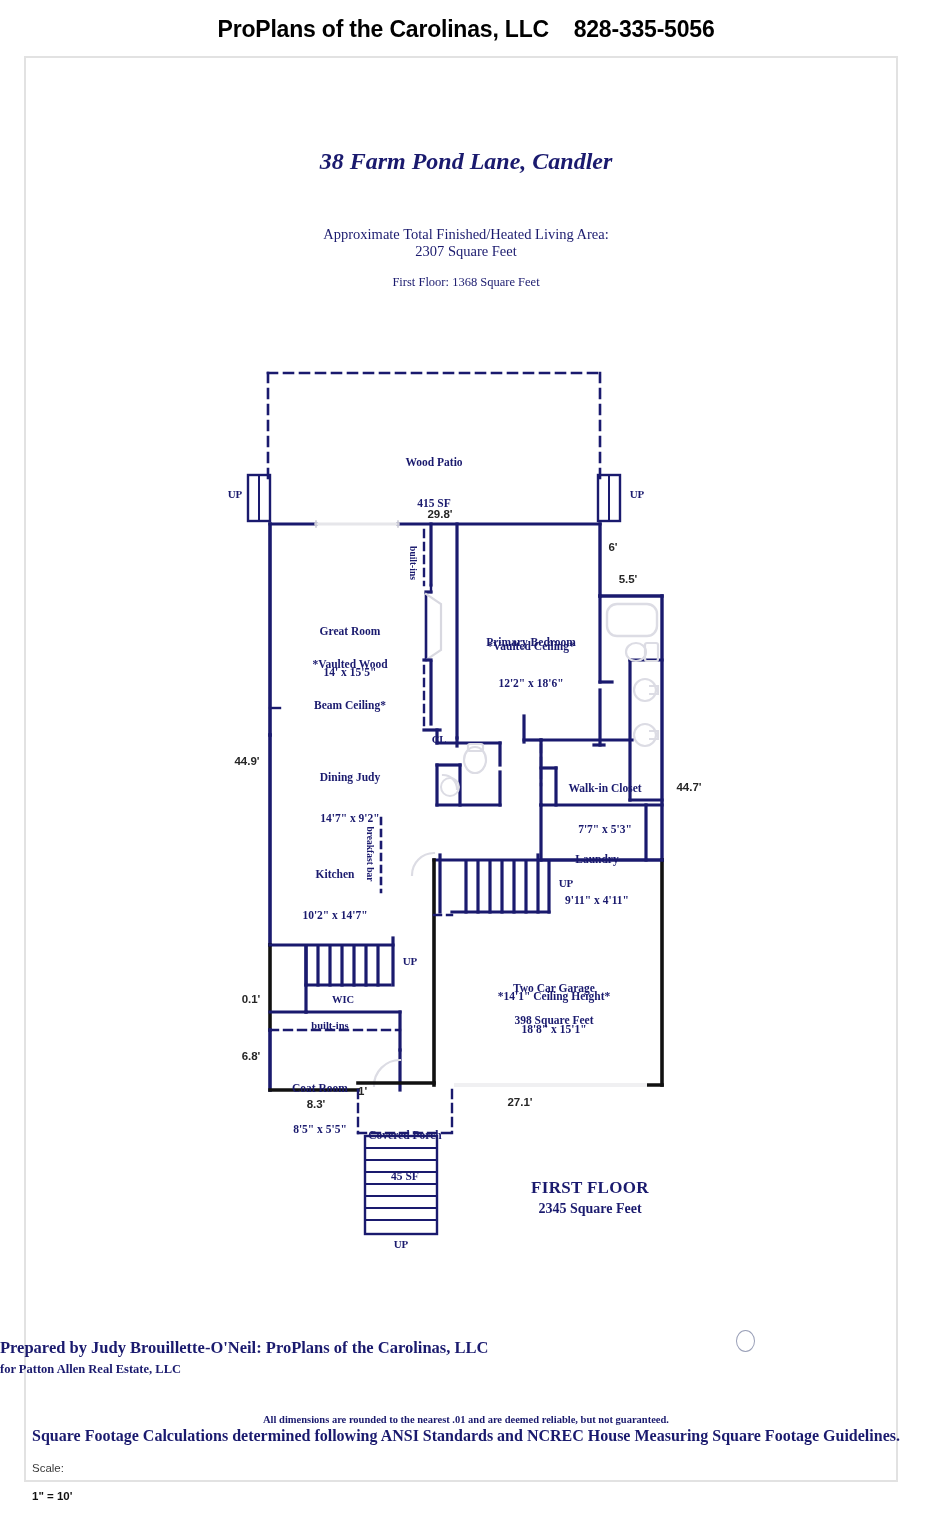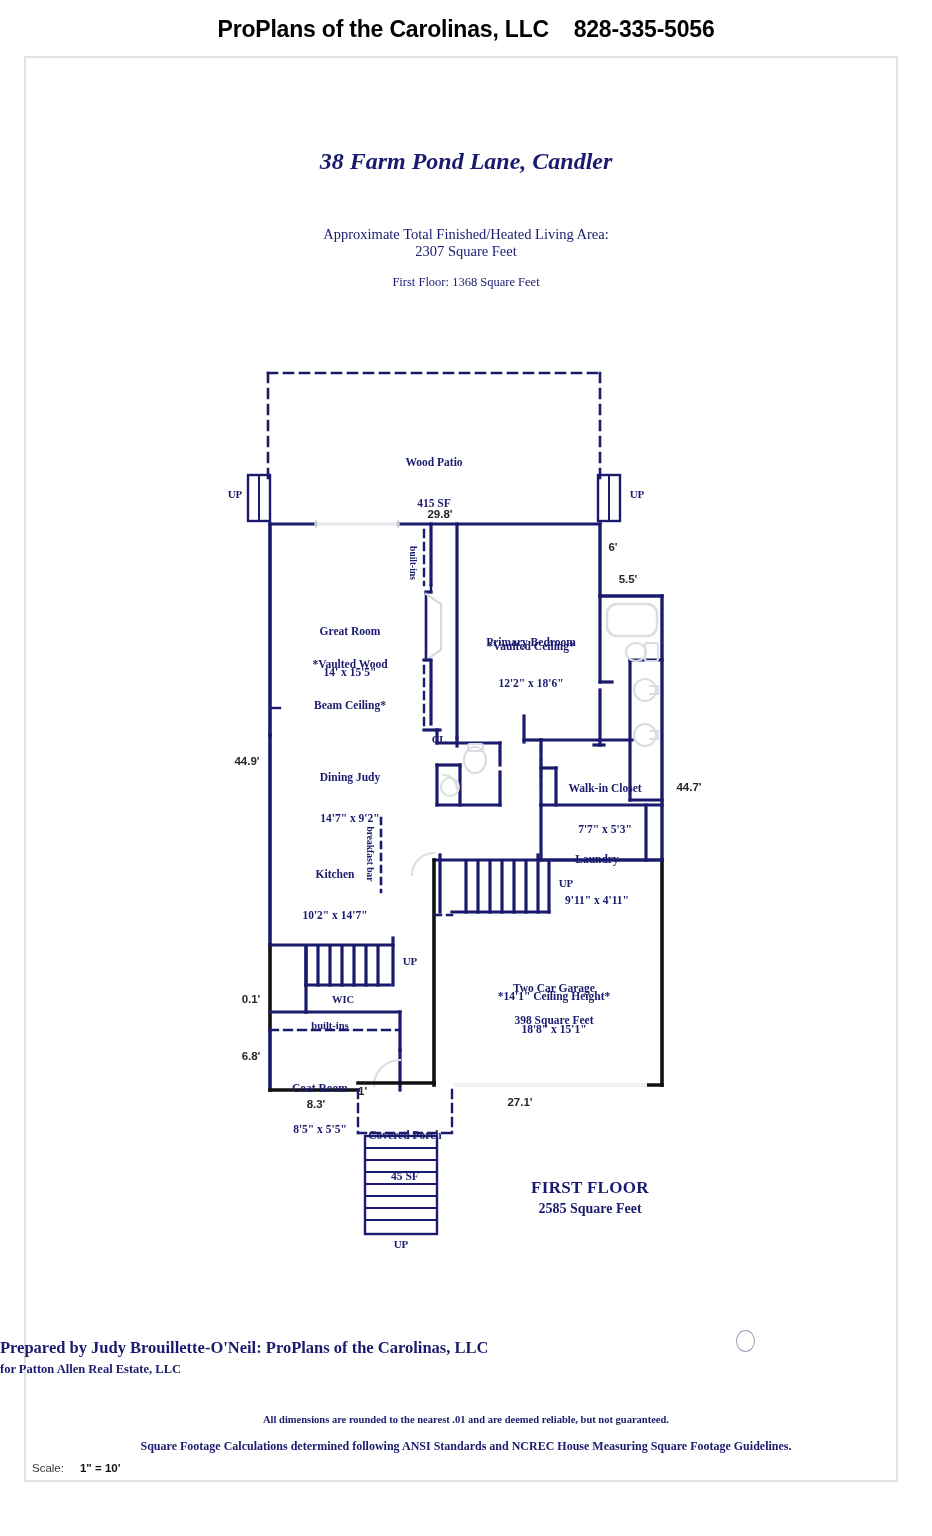--- a/index.html
+++ b/index.html
@@ -139,30 +139,31 @@
   }
   .disclaimer {
     position: absolute;
     left: 0; top: 1414px;
     width: 932px;
     text-align: center;
     color: #1a1a6e;
     font-weight: bold;
   }
   .disclaimer .d1 { font-size: 10.5px; }
-  .disclaimer .d2 { font-size: 12px; margin-top: 14px; }
+  .disclaimer .d2 { font-size: 16px; margin-top: 2px; }
   .scale-row {
     position: absolute;
     left: 32px;
     top: 1462px;
     display: flex;
     align-items: baseline;
     gap: 16px;
     font-family: "Liberation Sans", sans-serif;
     color: #3a3a3a;
+    flex-direction: column;
   }
   .scale-row .sc-label { font-size: 11.5px; }
   .scale-row .sc-value { font-size: 11.5px; font-weight: bold; color: #111; }
 </style>
 </head>
 <body>
 
 <div class="header-bar">
   <div class="header-title">ProPlans of the Carolinas, LLC    828-335-5056</div>
 </div>
@@ -416,21 +417,21 @@
 </div>
 
 <div class="lbl dim" style="left:229px; top:993px; width:44px;">0.1'</div>
 <div class="lbl dim" style="left:229px; top:1050px; width:44px;">6.8'</div>
 <div class="lbl dim" style="left:294px; top:1098px; width:44px;">8.3'</div>
 <div class="lbl dim" style="left:358px; top:1085px; width:20px; text-align:left;">1'</div>
 <div class="lbl dim" style="left:492px; top:1096px; width:56px;">27.1'</div>
 
 <div class="floor-summary">
   <div class="fs-title">FIRST FLOOR</div>
-  <div class="fs-sub">2585 Square Feet</div>
+  <div class="fs-sub">2345 Square Feet</div>
 </div>
 
 <div class="prepared">
   <div class="line1">Prepared by Judy Brouillette-O'Neil: ProPlans of the Carolinas, LLC</div>
   <div class="line2">for Patton Allen Real Estate, LLC</div>
 </div>
 <div class="stamp-circle"></div>
 
 <div class="disclaimer">
   <div class="d1">All dimensions are rounded to the nearest .01 and are deemed reliable, but not guaranteed.</div>

